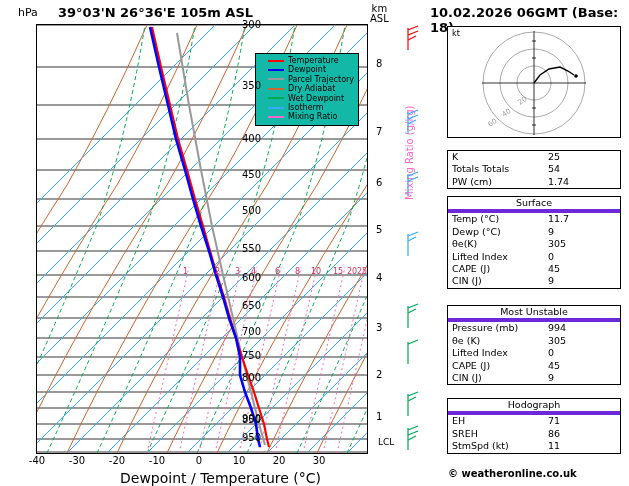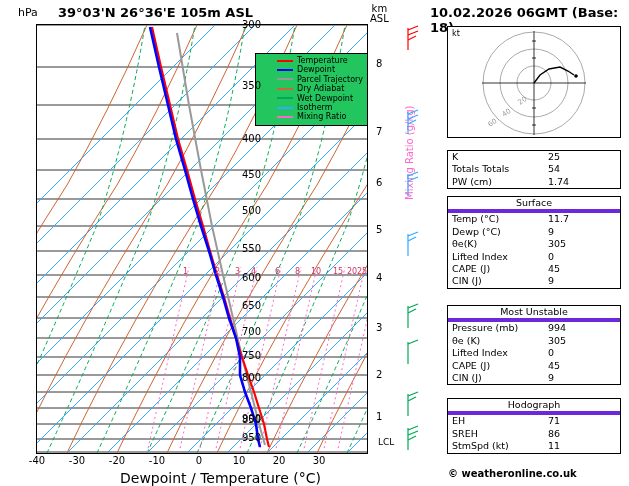--- a/index.html
+++ b/index.html
@@ -20,21 +20,21 @@
   .ylab{position:absolute;right:368px;font-size:10px;color:#000;text-align:right;width:26px;}
   
   .xlab{position:absolute;top:455px;font-size:10px;color:#000;text-align:center;width:30px;}
   .xaxis-title{position:absolute;left:120px;top:470px;font-size:14px;color:#000;}
 
   
   .kmlab{position:absolute;left:376px;font-size:10px;color:#000;}
   .mixratio-axis{position:absolute;left:404px;top:200px;font-size:10px;color:#ff66cc;transform:rotate(-90deg);transform-origin:left top;white-space:nowrap;}
 
   
-  .legend{position:absolute;left:218px;top:28px;border:1px solid #000;background:#22c55e;padding:2px 4px 3px 21px;font-size:8px;line-height:9.4px;}
+  .legend{position:absolute;left:218px;top:28px;border:1px solid #000;background:#14b8a6;padding:2px 4px 3px 12px;font-size:8px;line-height:9.4px;}
   .legend .row{display:flex;align-items:center;height:9.4px;}
   .legend .swatch{width:16px;height:2px;margin-right:4px;flex:none;}
   .legend .lbl{color:#000;white-space:nowrap;font-size:8px;}
 
   
   .hodo{position:absolute;left:447px;top:26px;width:172px;height:110px;border:1px solid #000;background:#fff;}
   .hodo .kt{position:absolute;left:4px;top:2px;font-size:8px;color:#000;}
 
   
   .panel{position:absolute;left:447px;width:172px;border:1px solid #000;background:#fff;font-size:9.5px;color:#000;}

